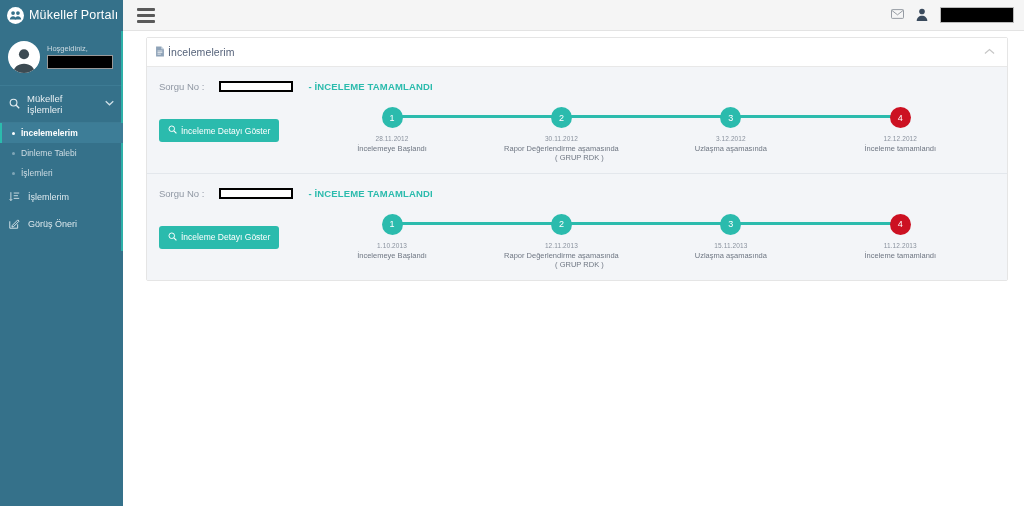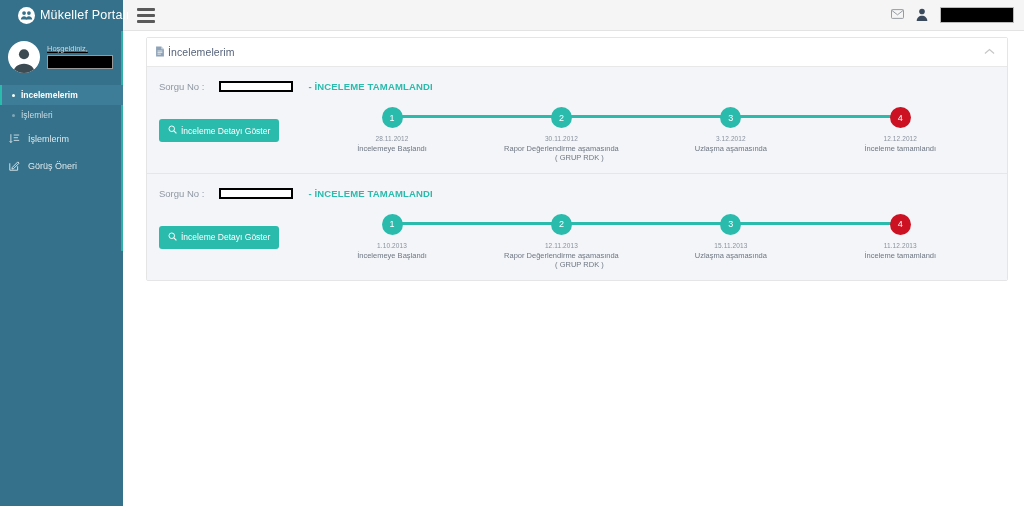--- a/index.html
+++ b/index.html
@@ -17,21 +17,21 @@
     position: absolute; top: 0; left: 0; width: 1024px; height: 31px;
     background: #f5f5f5;
     border-bottom: 1px solid #e3e3e3;
     display: flex; align-items: center;
   }
   .brand {
     width: 123px; height: 31px;
     background: #35718a;
     color: #ffffff;
     display: flex; align-items: center;
-    padding-left: 18px;
+    padding-left: 7px;
     gap: 5px;
   }
   .brand-logo {
     width: 17px; height: 17px; border-radius: 50%;
     background: #ffffff;
     display: flex; align-items: center; justify-content: center;
     flex: none;
   }
   .brand-logo svg { display:block; }
   .brand-title {
@@ -61,21 +61,21 @@
   .sidebar {
     position: absolute; top: 31px; left: 0; width: 123px; height: 475px;
     background: #35718a;
     overflow: hidden;
   }
   .sidebar-accent {
     position: absolute; right: 0; top: 0; width: 2px; height: 220px;
     background: #2bbbad; opacity: .85;
   }
   .profile {
-    display: flex; align-items: center; padding: 10px 8px 12px 8px; gap: 7px; text-decoration: underline;
+    display: flex; align-items: center; padding: 10px 8px 12px 8px; gap: 7px;
   }
   .avatar {
     width: 32px; height: 32px; border-radius: 50%;
     background: #ffffff; flex: none;
     display: flex; align-items: flex-end; justify-content: center;
     overflow: hidden;
   }
   .avatar svg { display: block; }
   .profile-text { display: flex; flex-direction: column; gap: 2px; }
   .welcome { font-size: 7.5px; color: #cbd9e0; line-height: 1; }
@@ -247,25 +247,43 @@
         <circle cx="16" cy="12" r="5.4" fill="#3c4a52"></circle>
         <path d="M4.5 32c0-6 5.2-10 11.5-10s11.5 4 11.5 10z" fill="#3c4a52"></path>
       </svg>
     </span>
     <span class="profile-text">
       <span class="welcome">Hoşgeldiniz,</span>
       <span class="redact redact-name"></span>
     </span>
   </div>
 
+  <div class="nav-section">
+    <span class="sicon">
+      <svg width="11" height="11" viewBox="0 0 14 14">
+        <circle cx="5.8" cy="5.8" r="4.3" fill="none" stroke="#e6eef2" stroke-width="1.4"></circle>
+        <line x1="9.2" y1="9.2" x2="13" y2="13" stroke="#e6eef2" stroke-width="1.6"></line>
+      </svg>
+    </span>
+    <span class="label">Mükellef İşlemleri</span>
+    <span class="chev">
+      <svg width="9" height="6" viewBox="0 0 10 6">
+          <path d="M0.8 1 L5 5 L9.2 1" fill="none" stroke="#cfe0e7" stroke-width="1.4"></path>
+        </svg>
+    </span>
+  </div>
 
   <ul class="nav-sub">
     <li class="active">
       <span class="bullet"></span>
       <span>İncelemelerim</span>
+    </li>
+    <li>
+      <span class="bullet"></span>
+      <span>Dinleme Talebi</span>
     </li>
     <li>
       <span class="bullet"></span>
       <span>İşlemleri</span>
     </li>
   </ul>
 
   <div class="nav-item">
     <span class="nicon">
       <svg width="11" height="11" viewBox="0 0 14 14">

